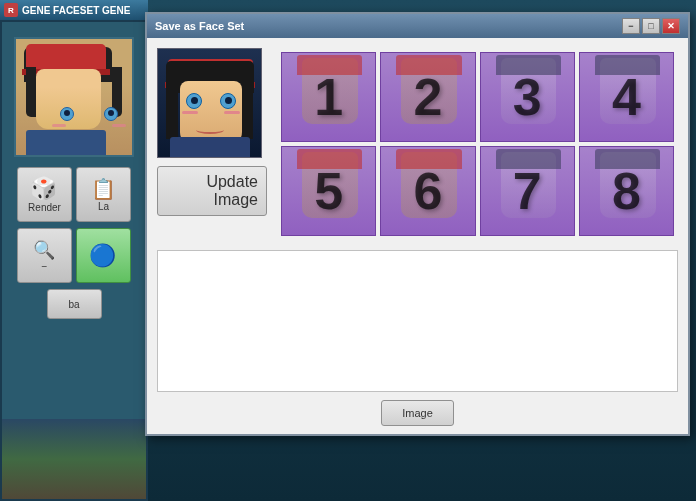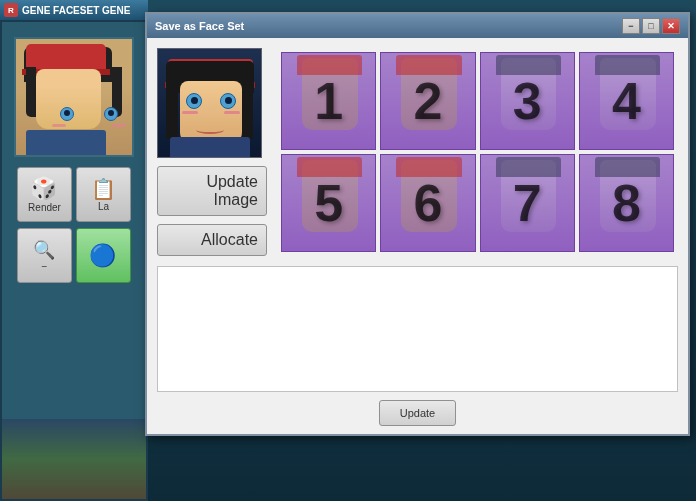--- a/index.html
+++ b/index.html
@@ -459,20 +459,23 @@
     <div class="btn-row">
       <div class="btn-square">
         <div class="zoom-icon">🔍</div>
         <span>−</span>
       </div>
       <div class="btn-green-circle">
         <span style="font-size:22px;">🔵</span>
       </div>
     </div>
     <div class="btn-row">
+      <div class="btn-wide">
+        <span>ba</span>
+      </div>
     </div>
   </div>
 
   <div class="landscape-bg"></div>
 </div>
 
 <div class="modal-dialog">
   <div class="modal-titlebar">
     <span>Save as Face Set</span>
     <div class="modal-close-buttons">
@@ -511,21 +514,20 @@
               <div style="position:absolute;top:30px;right:2px;width:16px;height:3px;background:#e07090;border-radius:2px;opacity:0.7;"></div>
 
               <div style="position:absolute;top:45px;left:16px;width:28px;height:8px;border-bottom:2px solid #c06050;border-radius:50%;"></div>
             </div>
 
             <div style="position:absolute;bottom:0;left:12px;width:80px;height:20px;background:#2a4070;border-radius:3px 3px 0 0;"></div>
           </div>
         </div>
 
         <button class="modal-action-btn">Update Image</button>
-        <button class="modal-action-btn">Allocate</button>
       </div>
 
       <div class="grid-area">
 
         <div class="grid-cell">
           <div class="cell-face-container">
             <div style="position:absolute;top:0;left:0;right:0;bottom:0;background:linear-gradient(180deg,#b090d0,#9060c0);opacity:0.7;"></div>
             <div style="position:absolute;top:5px;left:20px;width:60%;height:75%;background:linear-gradient(180deg,#c8a880,#b09060);border-radius:6px 6px 10px 10px;opacity:0.4;"></div>
             <div style="position:absolute;top:2px;left:15px;width:70%;height:20px;background:#c03030;border-radius:3px 3px 0 0;opacity:0.6;"></div>
           </div>
@@ -593,16 +595,16 @@
             <div style="position:absolute;top:2px;left:15px;width:70%;height:20px;background:#404060;border-radius:3px 3px 0 0;opacity:0.6;"></div>
           </div>
           <span class="grid-number">8</span>
         </div>
       </div>
     </div>
 
     <div class="white-area"></div>
 
     <div class="modal-bottom">
-      <button class="modal-btn">Update</button>
+      <button class="modal-btn">Image</button>
     </div>
   </div>
 </div>
 
 </body></html>

